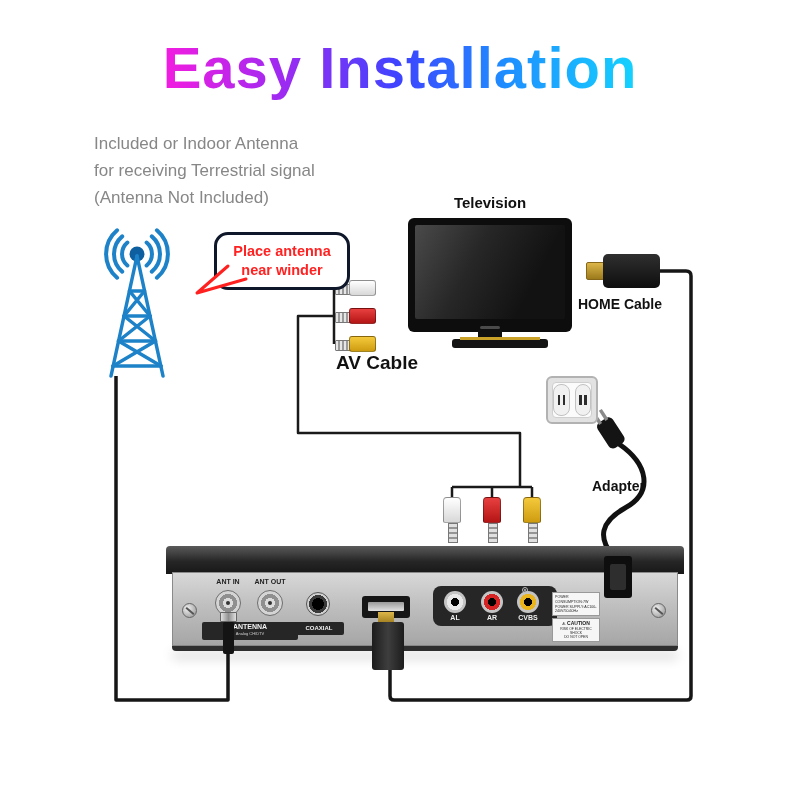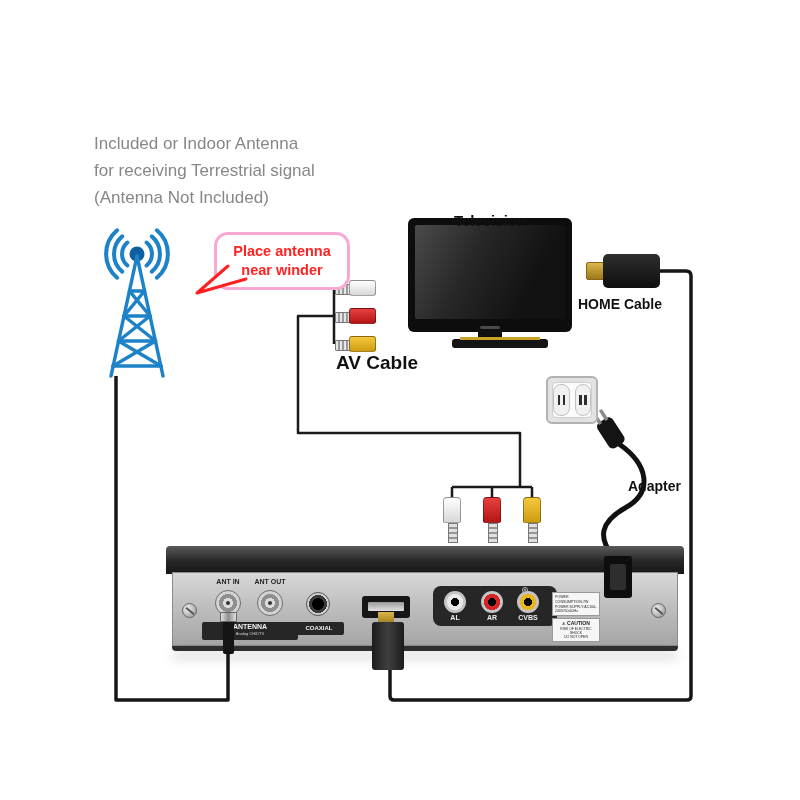--- a/index.html
+++ b/index.html
@@ -19,21 +19,21 @@
 
   
   .wires { position:absolute; left:0; top:0; z-index:1; }
   .tailsvg { position:absolute; left:0; top:0; z-index:6; pointer-events:none; }
 
   
   .antenna { position:absolute; left:85px; top:226px; width:110px; height:175px; z-index:2; }
 
   
   .bubble { position:absolute; left:214px; top:232px; width:130px; height:52px; background:#fff;
-    border:3px solid #f9a8d4; border-radius:14px; z-index:5; display:flex; flex-direction:column;
+    border:3px solid #0f172a; border-radius:14px; z-index:5; display:flex; flex-direction:column;
     align-items:center; justify-content:center; color:#ff2222; font-weight:bold; font-size:14.5px; line-height:19px; }
 
   
   .rca-h { position:absolute; width:44px; height:16px; z-index:3; }
   .rca-h .tip { position:absolute; left:0; top:3.5px; width:15px; height:9px;
     background:repeating-linear-gradient(90deg,#e6e6e6 0 2px,#9a9a9a 2px 4px); border:1px solid #777; border-radius:1px; }
   .rca-h .bod { position:absolute; left:14px; top:0; width:27px; height:16px; border-radius:3px; border:1px solid rgba(0,0,0,.35); box-sizing:border-box; }
   .bod-white { background:linear-gradient(180deg,#ffffff,#d8d8d8); }
   .bod-red { background:linear-gradient(180deg,#e84040,#b51515); }
   .bod-yellow { background:linear-gradient(180deg,#f4c93c,#cf9c10); }
@@ -58,24 +58,24 @@
 
   
   .outlet { position:absolute; left:546px; top:376px; width:52px; height:48px; background:#e2e2e2; border:2px solid #b2b2b2; border-radius:6px; z-index:2; box-sizing:border-box; }
   .outlet .face { position:absolute; left:4px; top:4px; right:4px; bottom:4px; background:#fbfbfb; border:1px solid #cfcfcf; border-radius:4px; display:flex; align-items:center; justify-content:center; gap:5px; }
   .socket { width:15px; height:30px; background:#f1f1f1; border:1px solid #c2c2c2; border-radius:8px; position:relative; }
   .socket .sl { position:absolute; top:10px; width:2.5px; height:10px; background:#2d2d2d; }
   .socket .sl.l { left:3.5px; } .socket .sl.r { right:3.5px; }
 
   
   .lbl { position:absolute; color:#111; font-weight:bold; z-index:4; }
-  .lbl-tv { left:408px; top:212px; width:164px; text-align:center; font-size:15px; }
+  .lbl-tv { left:408px; top:194px; width:164px; text-align:center; font-size:15px; }
   .lbl-hdtv { left:578px; top:296px; width:110px; font-size:14px; }
   .lbl-av { left:332px; top:352px; width:90px; text-align:center; font-size:19px; }
-  .lbl-adapter { left:628px; top:478px; font-size:14px; }
+  .lbl-adapter { left:592px; top:478px; font-size:14px; }
 
   
   .stb-top { position:absolute; left:166px; top:546px; width:518px; height:28px; border-radius:4px 4px 0 0;
     background:linear-gradient(180deg,#5a5a5a 0%,#262626 55%,#171717 100%); z-index:2; }
   .stb-front { position:absolute; left:172px; top:572px; width:506px; height:74px; box-sizing:border-box;
     background:linear-gradient(180deg,#d8d8d8 0%,#bfbfbf 45%,#a6a6a6 100%); border:1px solid #8a8a8a; z-index:2; }
   .stb-bottom { position:absolute; left:172px; top:646px; width:506px; height:5px; background:#2e2e2e; border-radius:0 0 4px 4px; z-index:2; box-shadow:0 7px 12px rgba(0,0,0,0.22); }
   .screw { position:absolute; width:15px; height:15px; border-radius:50%; background:radial-gradient(circle at 35% 35%,#f0f0f0,#909090); border:1px solid #666; z-index:3; box-sizing:border-box; }
   .screw i { position:absolute; left:1.5px; top:5.5px; width:10px; height:2px; background:#555; transform:rotate(40deg); }
 
@@ -139,20 +139,23 @@
     <path d="M 334 288 L 334 344 M 334 316 L 298 316 L 298 433 L 520 433 L 520 487 M 452 487 L 532 487 M 452 487 L 452 499 M 492 487 L 492 499 M 532 487 L 532 499" stroke="#1a1a1a" stroke-width="2.5" fill="none" stroke-linejoin="round"></path>
     <path d="M 658 271 L 686 271 Q 691 271 691 276 L 691 696 Q 691 700 687 700 L 394 700 Q 390 700 390 696 L 390 668" stroke="#161616" stroke-width="3.5" fill="none"></path>
     <path d="M 619 444 C 648 464, 654 492, 625 508 C 600 522, 598 538, 613 556" stroke="#111" stroke-width="5" fill="none" stroke-linecap="round"></path>
     <g transform="translate(607,427) rotate(-33)">
       <rect x="-9" y="-8" width="18" height="30" rx="5" fill="#141414"></rect>
       <rect x="-5.5" y="-18" width="3.5" height="12" fill="#8a8a8a"></rect>
       <rect x="2" y="-18" width="3.5" height="12" fill="#8a8a8a"></rect>
     </g>
   </svg>
 
+  <div class="title">
+    <span>Easy Installation</span>
+  </div>
 
   <div class="intro">
     <div>Included or Indoor Antenna</div>
     <div>for receiving Terrestrial signal</div>
     <div>(Antenna Not Included)</div>
   </div>
 
   <svg class="antenna" viewBox="0 0 110 175">
     <g stroke="#1d82c8" stroke-width="4" fill="none" stroke-linecap="round">
       <path d="M 42.4 39.5 A 15 15 0 0 1 42.4 16.5"></path>

